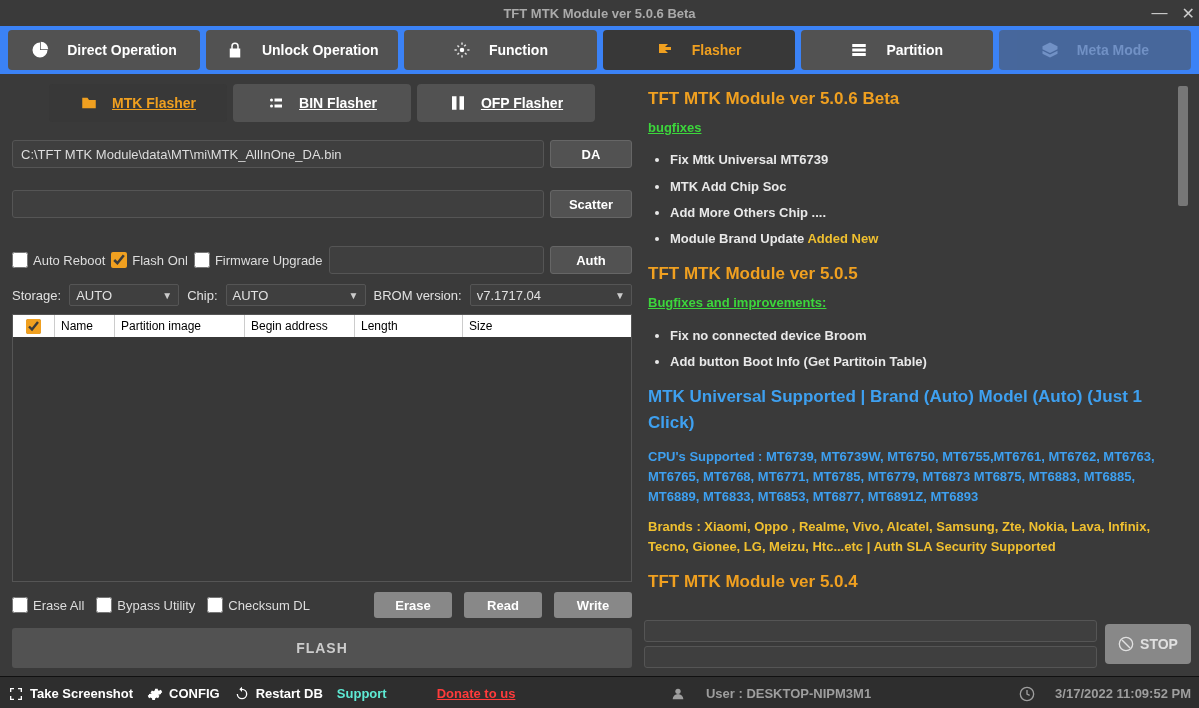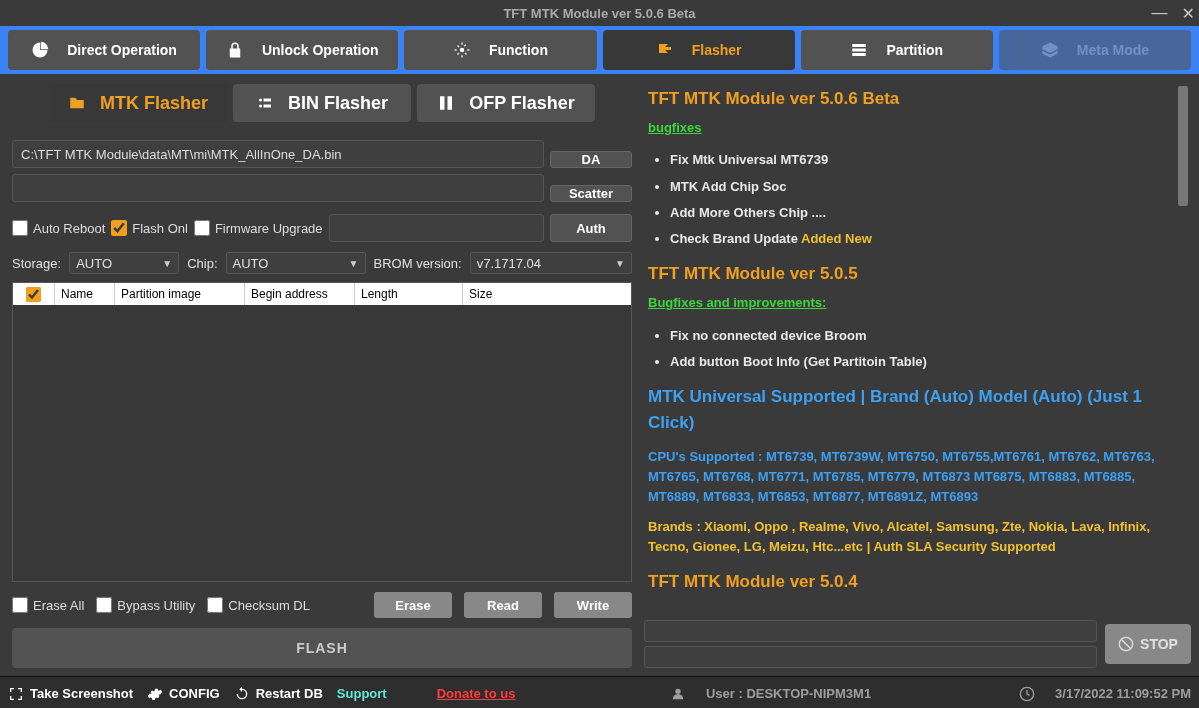--- a/index.html
+++ b/index.html
@@ -19,23 +19,23 @@
 .tab-text { color: #fff; font-weight: 600; font-size: 14px; }
 .top-tab.disabled .tab-text { color: #9e9e9e; }
 
 .main { display: flex; height: 602px; }
 .left-panel { width: 640px; padding: 10px 8px 8px 12px; display: flex; flex-direction: column; }
 .sub-tabs { display: flex; gap: 6px; justify-content: center; margin-bottom: 18px; }
 .sub-tab { background: #525252; border-radius: 4px; height: 38px; width: 178px; display: flex; align-items: center; justify-content: center; gap: 14px; cursor: pointer; }
 .sub-tab.active { background: #383838; }
 .sub-tab.active .tab-text { color: #f0a020; }
 .sub-tab.active .tab-icon { fill: #f0a020; }
-.sub-tab .tab-text { font-size: 18px; }
-
-.path-row { display: flex; gap: 6px; margin-bottom: 6px; align-items: flex-end; }
+.sub-tab .tab-text { font-size: 14px; text-decoration: underline; }
+
+.path-row { display: flex; gap: 6px; margin-bottom: 22px; }
 .text-input { background: #3f3f3f; border: 1px solid #555; border-radius: 3px; color: #ddd; padding: 4px 8px; font-size: 13px; height: 28px; outline: none; }
 .small-btn { background: #525252; border: 1px solid #666; border-radius: 3px; color: #fff; font-weight: 600; font-size: 13px; cursor: pointer; display: flex; align-items: center; justify-content: center; }
 
 .options-row { display: flex; align-items: center; gap: 10px; margin-top: 6px; }
 .chk { display: flex; align-items: center; gap: 5px; font-size: 13px; color: #ddd; cursor: pointer; }
 .chk input { accent-color: #f0a020; width: 16px; height: 16px; }
 
 .storage-row { display: flex; align-items: center; gap: 8px; margin-top: 10px; font-size: 13px; }
 .combo { background: #3f3f3f; border: 1px solid #555; border-radius: 2px; height: 22px; display: flex; align-items: center; padding: 0 6px; cursor: pointer; justify-content: space-between; }
 .combo .chev { font-size: 10px; color: #ccc; }
@@ -255,21 +255,21 @@
 
   <div class="right-panel">
     <div class="changelog">
       <div class="changelog-content">
         <h2>TFT MTK Module ver 5.0.6 Beta</h2>
         <a class="green">bugfixes</a>
         <ul>
           <li>Fix Mtk Universal MT6739</li>
           <li>MTK Add Chip Soc</li>
           <li>Add More Others Chip ....</li>
-          <li><span>Check Brand Update</span><span class="added"> Added New</span></li>
+          <li><span>Module Brand Update</span><span class="added"> Added New</span></li>
         </ul>
         <h2>TFT MTK Module ver 5.0.5</h2>
         <a class="green">Bugfixes and improvements:</a>
         <ul>
           <li>Fix no connected device Broom</li>
           <li>Add button Boot Info (Get Partitoin Table)</li>
         </ul>
         <h2 class="blue">MTK Universal Supported | Brand (Auto) Model (Auto) (Just 1 Click)</h2>
         <div class="cpu-text">CPU's Supported : MT6739, MT6739W, MT6750, MT6755,MT6761, MT6762, MT6763, MT6765, MT6768, MT6771, MT6785, MT6779, MT6873 MT6875, MT6883, MT6885, MT6889, MT6833, MT6853, MT6877, MT6891Z, MT6893</div>
         <div class="brands-text">Brands : Xiaomi, Oppo , Realme, Vivo, Alcatel, Samsung, Zte, Nokia, Lava, Infinix, Tecno, Gionee, LG, Meizu, Htc...etc | Auth SLA Security Supported</div>

